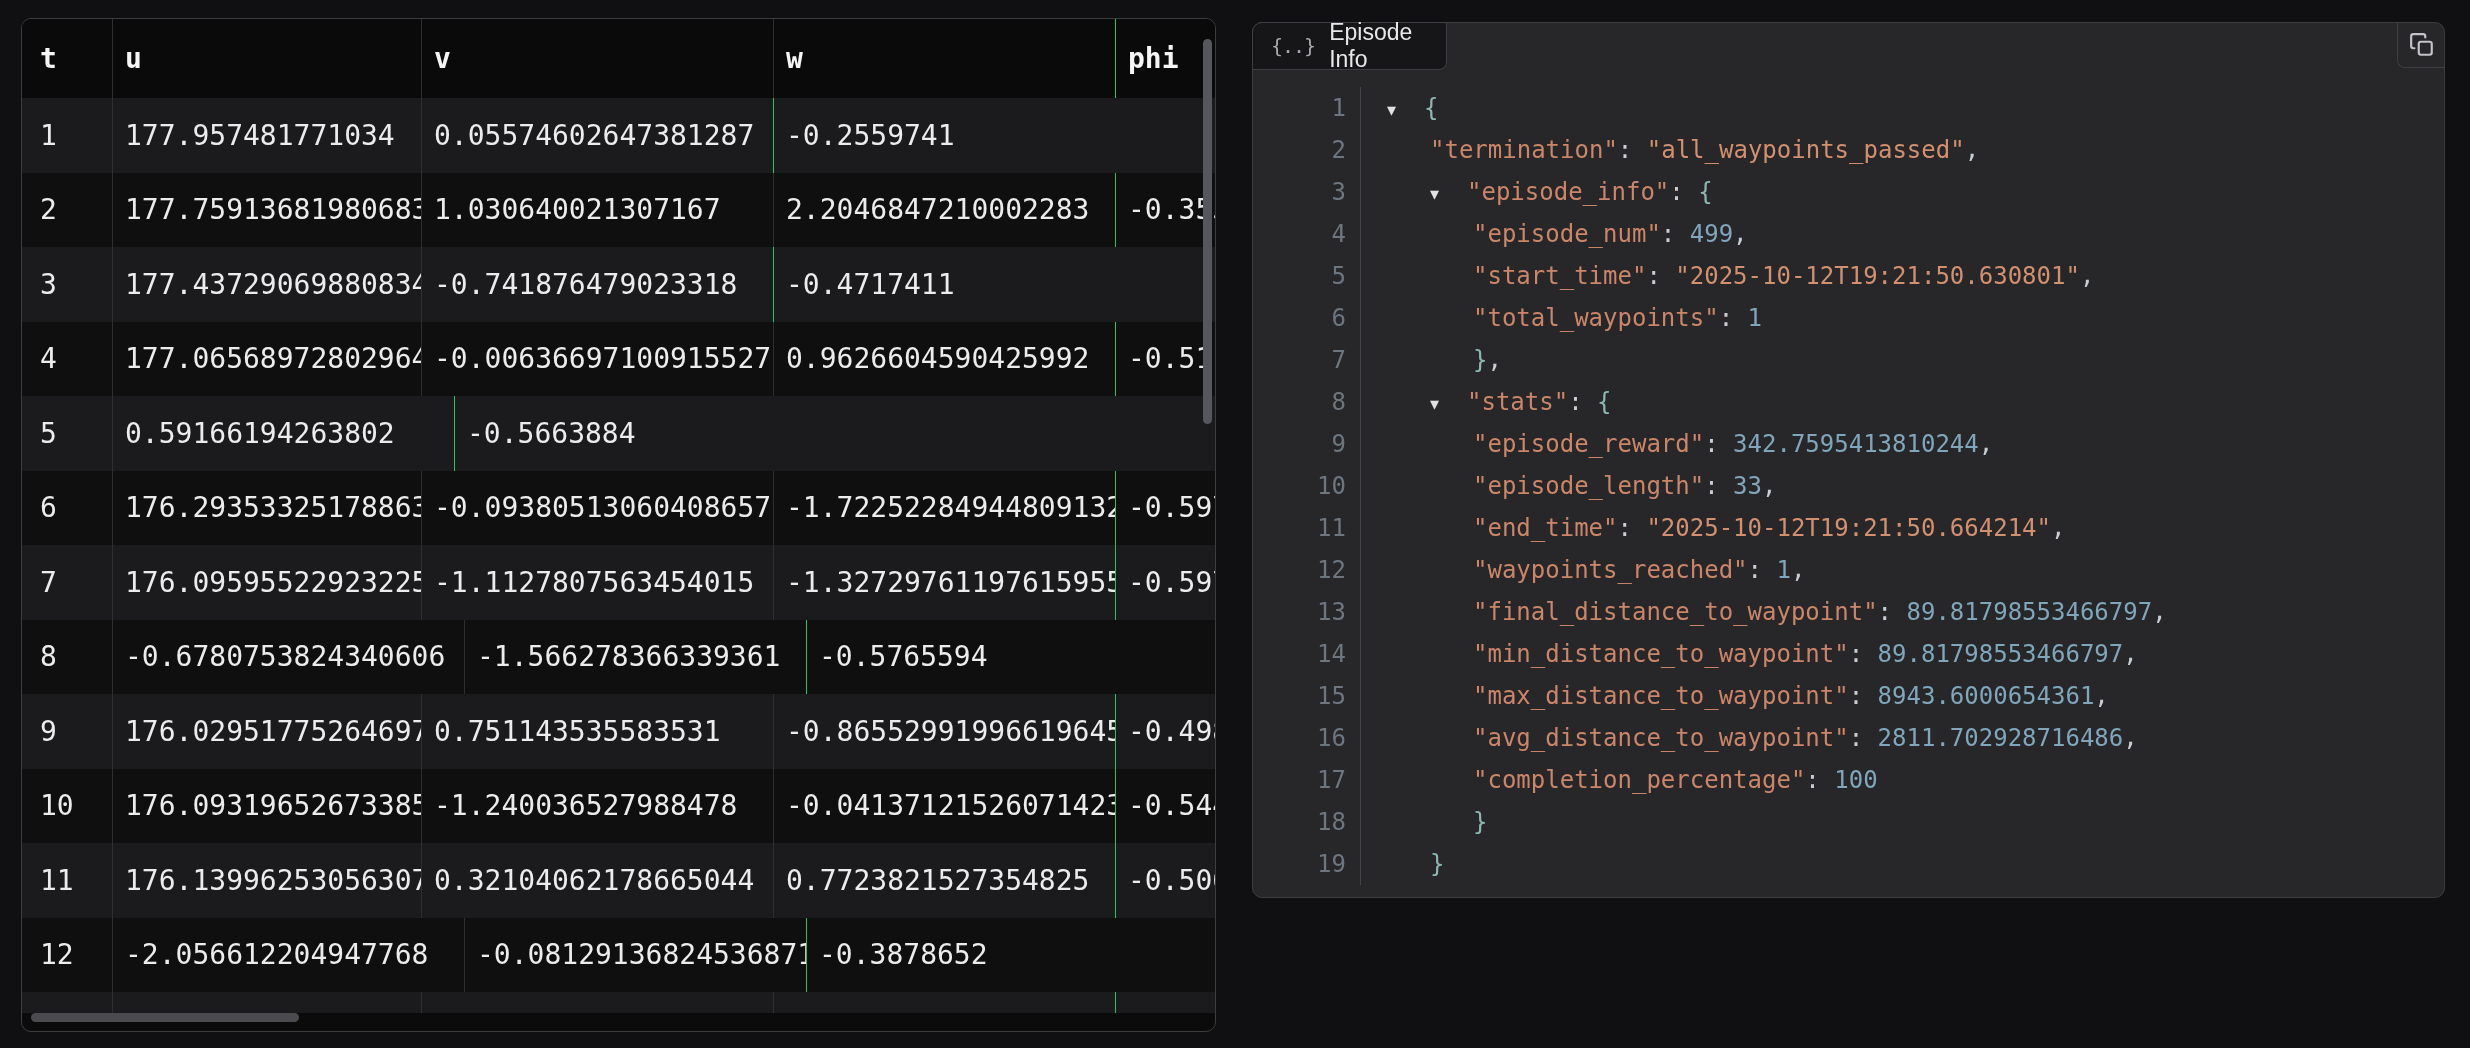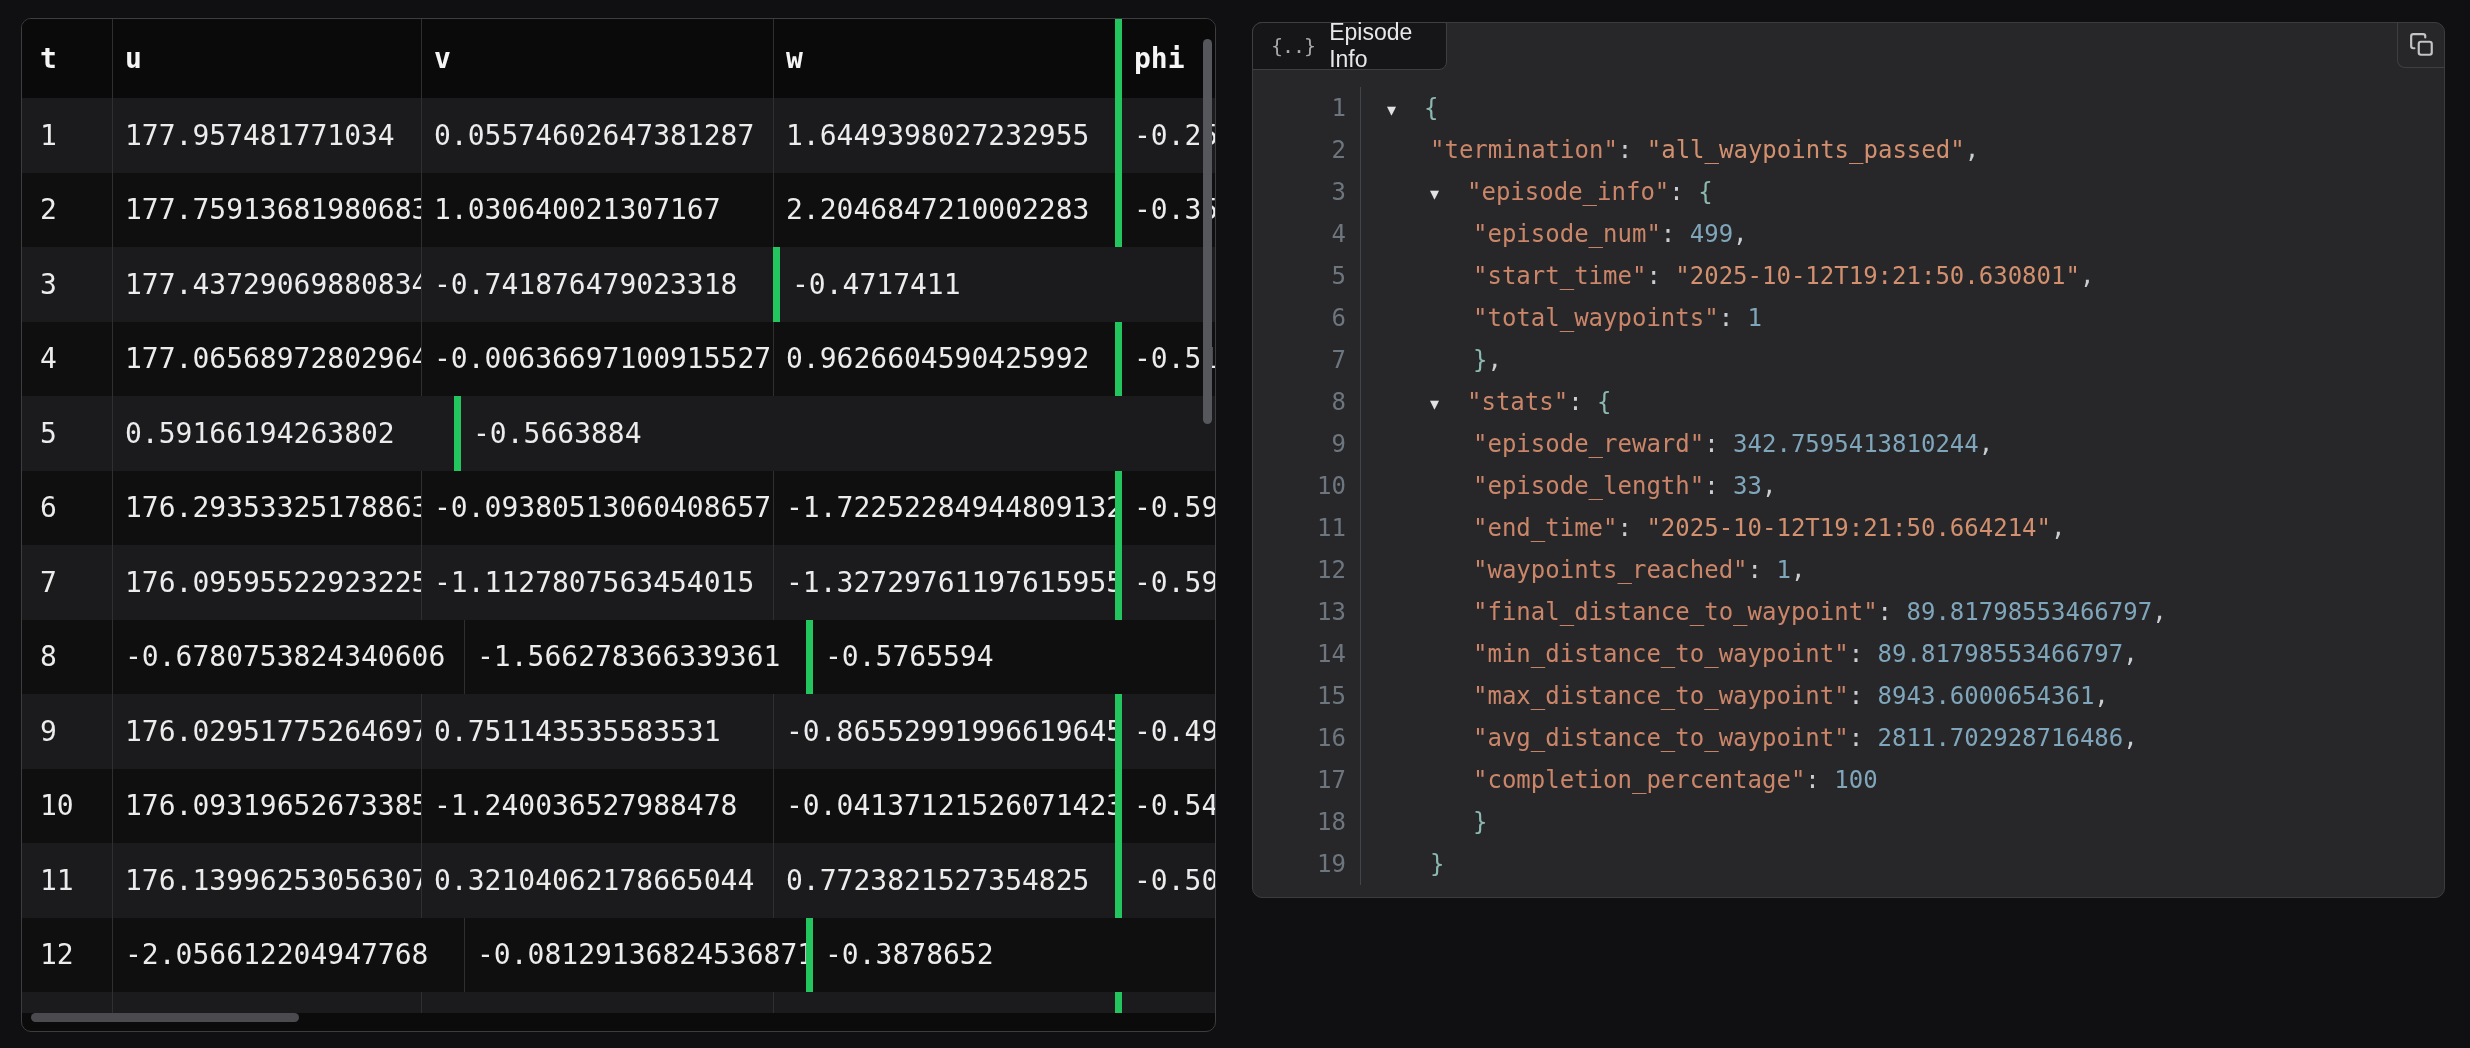--- a/index.html
+++ b/index.html
@@ -14,21 +14,21 @@
   .t-row{display:flex;height:74.5px;}
   .t-row:nth-child(odd){background:#1b1b1d;}
   .t-row:nth-child(even){background:#0f0f10;}
   .t-cell,.t-hcell{display:flex;align-items:center;box-sizing:border-box;
     white-space:nowrap;overflow:hidden;color:#ececec;font-size:28px;padding-left:12px;flex-shrink:0;}
   .t-hcell{font-weight:bold;color:#f5f5f5;}
   .c0{width:90px;padding-left:18px;}
   .c1{width:309px;border-left:1px solid #2f2f32;}
   .c2{width:352px;border-left:1px solid #2f2f32;}
   .c3{width:342px;border-left:1px solid #2f2f32;}
-  .c4{flex:1 0 0;width:auto;border-left:7px solid #22c55e;}
+  .c4{flex:1 0 0;width:auto;border-left:1px solid #22c55e;}
   .hscroll{position:absolute;left:0;bottom:0;width:100%;height:22px;}
   .hthumb{position:absolute;left:9px;top:4px;width:268px;height:9px;border-radius:5px;background:#4a4a4f;}
   .vthumb{position:absolute;right:3px;top:20px;width:9px;height:385px;border-radius:5px;background:#55575c;}
 
   
   .json-panel{position:absolute;left:1252px;top:22px;width:1193px;height:876px;box-sizing:border-box;
     background:#272729;border:1px solid #3c3c3f;border-radius:10px;}
   .jp-tab{position:absolute;left:-1px;top:-1px;height:48px;width:195px;box-sizing:border-box;
     background:#161618;border:1px solid #3f3f43;border-radius:10px 2px 8px 0;
     display:flex;align-items:center;padding:0 18px;gap:14px;}
@@ -62,21 +62,20 @@
         <div class="t-hcell c1">u</div>
         <div class="t-hcell c2">v</div>
         <div class="t-hcell c3">w</div>
         <div class="t-hcell c4">phi</div>
       </div>
     <div class="t-rows">
         <div class="t-row">
           <div class="t-cell c0">1</div>
           <div class="t-cell c1">177.957481771034</div>
           <div class="t-cell c2">0.05574602647381287</div>
-          <div class="t-cell c3">1.6449398027232955</div>
           <div class="t-cell c4">-0.2559741</div>
         </div>
         <div class="t-row">
           <div class="t-cell c0">2</div>
           <div class="t-cell c1">177.75913681980683</div>
           <div class="t-cell c2">1.030640021307167</div>
           <div class="t-cell c3">2.2046847210002283</div>
           <div class="t-cell c4">-0.3552185</div>
         </div>
         <div class="t-row">

